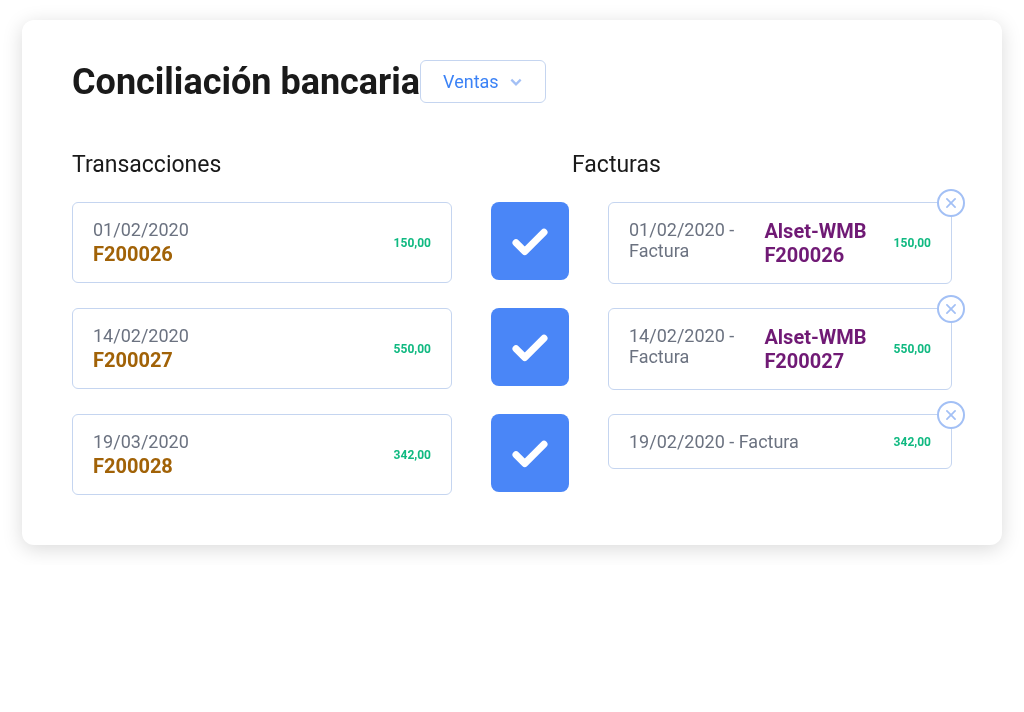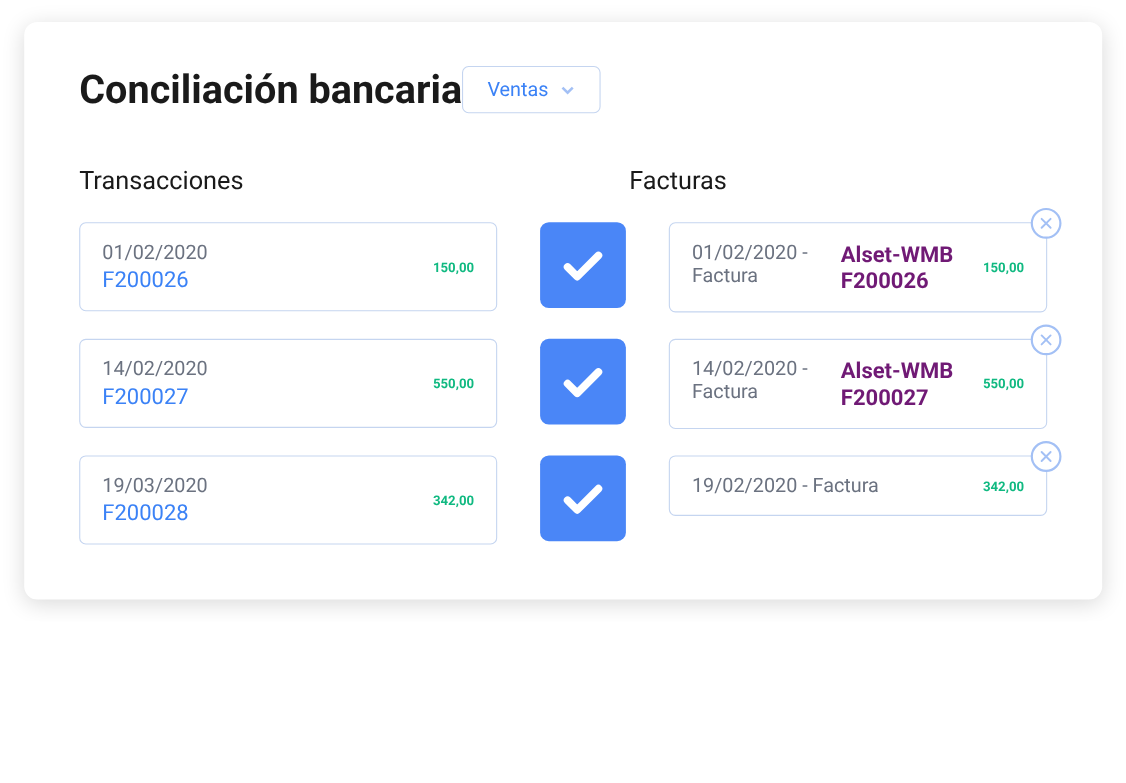--- a/index.html
+++ b/index.html
@@ -90,22 +90,22 @@
       flex-direction: column;
       gap: 2px;
     }
     .trans-date {
       font-size: 18px;
       color: #6b7280;
       font-weight: 400;
     }
     .trans-ref {
       font-size: 20px;
-      color: #3b82f6;
-      font-weight: 400;
+      color: #a16207;
+      font-weight: 700;
     }
     .amount {
       font-size: 12px;
       font-weight: 700;
       color: #10b981;
     }
     .check-wrap {
       width: 120px;
       display: flex;
       justify-content: center;

